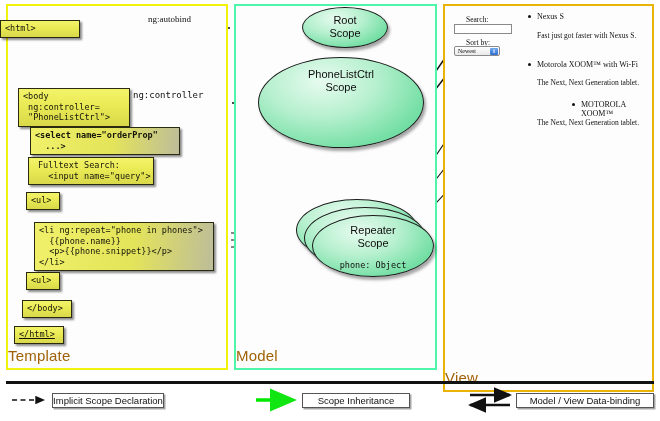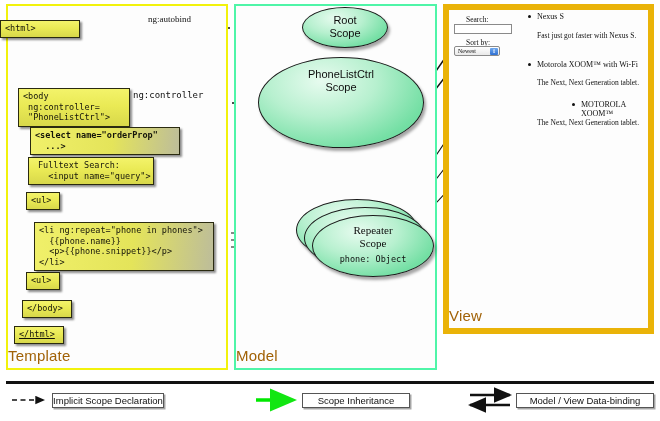--- a/index.html
+++ b/index.html
@@ -5,21 +5,21 @@
   html,body{margin:0;padding:0;background:#ffffff;}
   body{width:660px;height:421px;position:relative;overflow:hidden;
        font-family:"Liberation Sans", sans-serif;}
 
   #stage{position:absolute;left:0;top:0;width:660px;height:421px;}
 
   
   .panel{position:absolute;box-sizing:border-box;background:#fdfdfd;}
   #panel-template{left:6px;  top:4px; width:222px; height:366px; border:2px solid #f2f20c;}
   #panel-model{   left:234px;top:4px; width:203px; height:366px; border:2px solid #4ff5a8;}
-  #panel-view{    left:443px;top:4px; width:211px; height:330px; border:6px solid #eab308;}
+  #panel-view{    left:443px;top:4px; width:211px; height:388px; border:2px solid #eab308;}
 
   .panel-title{position:absolute;bottom:4px;left:0;width:100%;text-align:left;
                font-size:15px;color:#a16207;letter-spacing:.2px;}
 
   
   .codebox{position:absolute;box-sizing:border-box;
            background:linear-gradient(180deg,#f3f36a 0%,#eaea55 45%,#d8d84a 100%);
            border:1px solid #2a2a10;
            box-shadow:2px 2px 2px rgba(0,0,0,.45);
            font-family:"DejaVu Sans Mono","Liberation Mono",monospace;
@@ -143,25 +143,25 @@
   <div class="scope" style="left:258px;top:57px;width:166px;height:91px;">
     <div class="ttl" style="padding-top:10px;">
       <span>PhoneListCtrl</span><br>
       <span>Scope</span>
     </div>
   </div>
 
   <div class="scope" style="left:296px;top:199px;width:122px;height:62px;"></div>
   <div class="scope" style="left:304px;top:207px;width:122px;height:62px;"></div>
   <div class="scope" style="left:312px;top:215px;width:122px;height:62px;">
-    <div class="ttl" style="padding-top:8px;font-family:Liberation Serif, serif;">
+    <div class="ttl" style="padding-top:8px;">
       <span>Repeater</span><br>
       <span>Scope</span>
     </div>
-    <div class="props" style="margin-top:5px;">
+    <div class="props" style="margin-top:11px;">
       <div>phone: Object</div>
     </div>
   </div>
 
   <div class="panel" id="panel-view">
     <div class="panel-title">View</div>
   </div>
 
   <div class="v-label" style="left:454px;top:15px;">Search:</div>
   <div class="v-input" style="left:454px;top:24px;width:58px;height:10px;" title=""></div>

